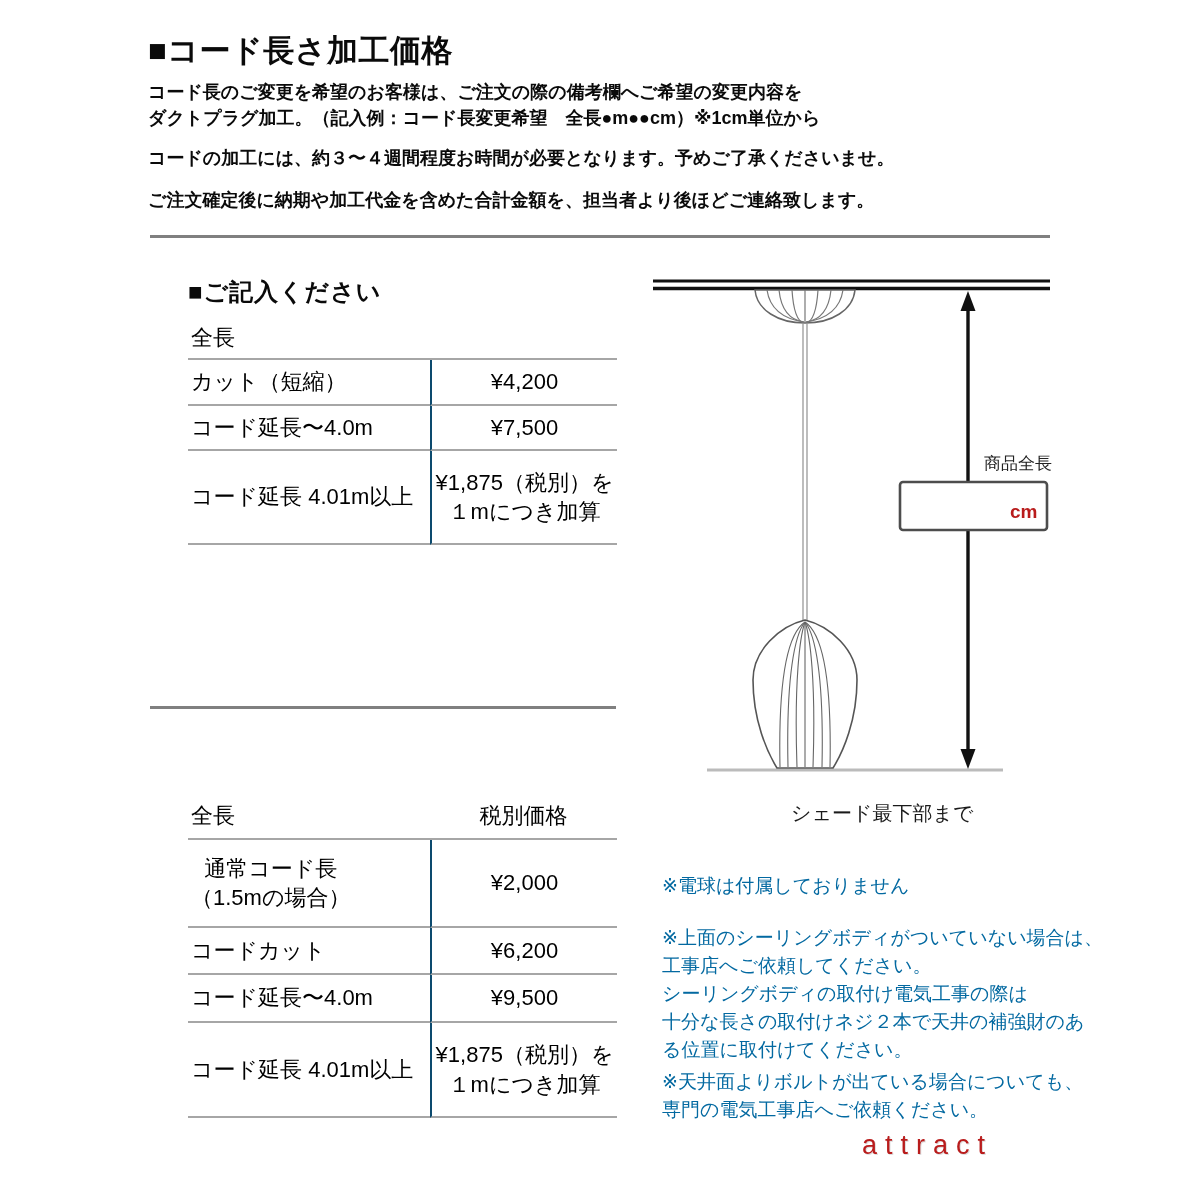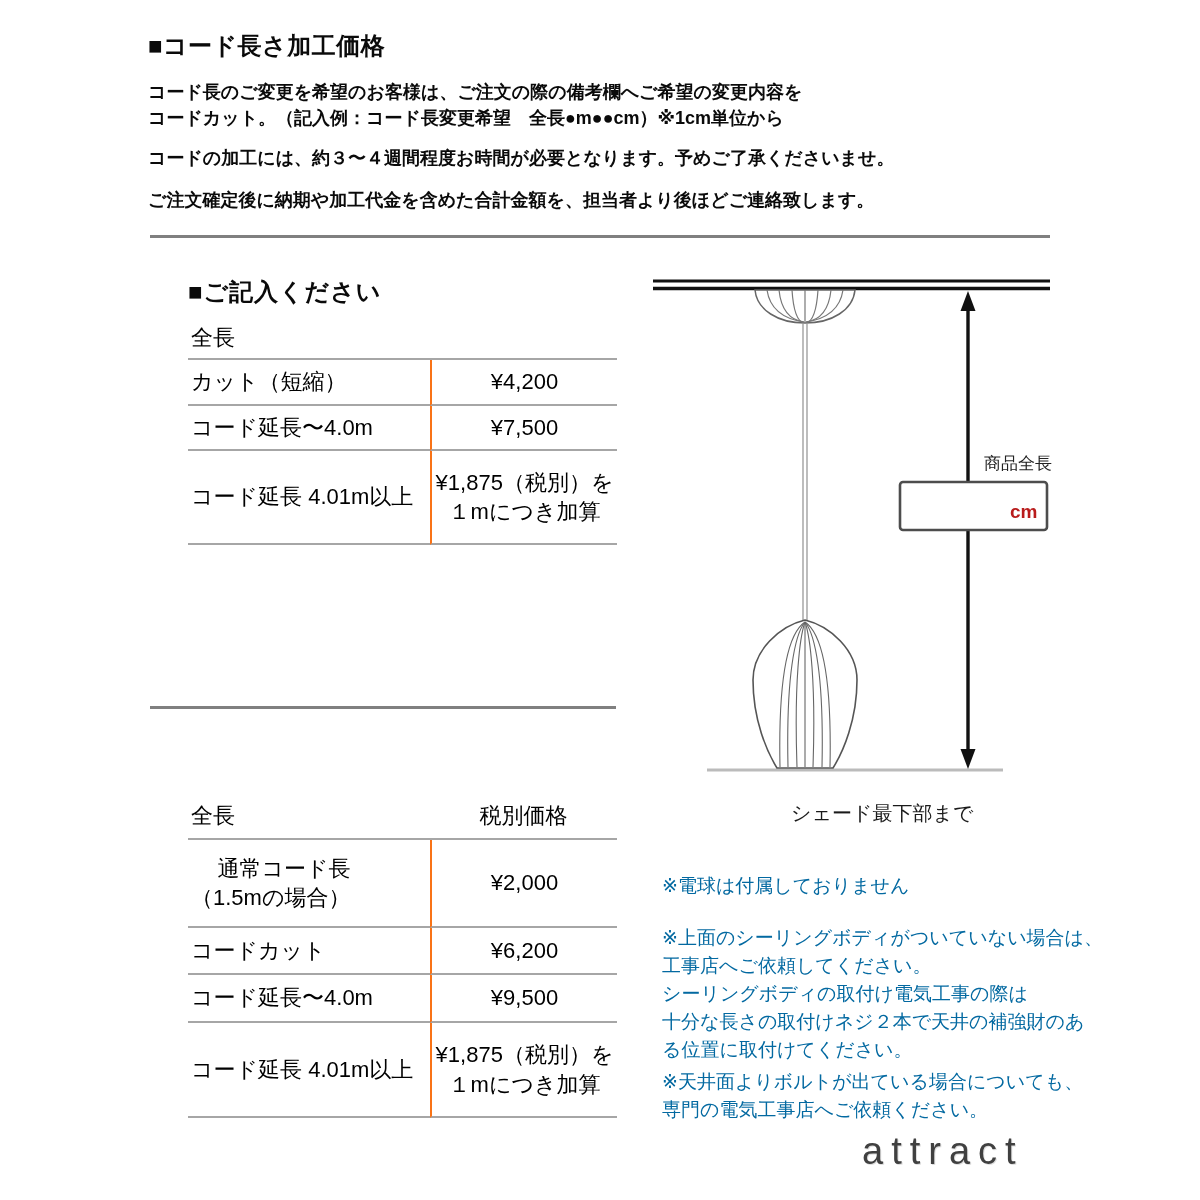--- a/index.html
+++ b/index.html
@@ -1,51 +1,51 @@
 <!DOCTYPE html>
 <html><head>
 <meta charset="utf-8">
 <style>
   * { margin:0; padding:0; box-sizing:border-box; }
   html,body { background:#fff; }
   body { font-family:"Liberation Sans","DejaVu Sans",sans-serif; color:#000; }
   .stage { position:relative; width:1200px; height:1200px; background:#fff; overflow:hidden; }
   .abs { position:absolute; }
 
-  .title { font-size:24px; font-weight:bold; letter-spacing:0.5px; color:#0a0a0a; }
+  .title { font-size:31px; font-weight:bold; letter-spacing:0.5px; color:#0a0a0a; }
   .para  { font-size:18px; font-weight:bold; line-height:26px; white-space:pre-line; color:#0a0a0a; }
 
   .rule { height:3px; background:#808080; }
 
   .sec-heading { font-size:24px; font-weight:bold; color:#0a0a0a; letter-spacing:1px; }
 
   .ptable { display:grid; font-size:22px; color:#000; }
   .cell { display:flex; align-items:center; white-space:pre-line;
           border-bottom:2px solid #a6a6a6; line-height:1.32; }
-  .cell.label { padding-left:3px; justify-content:flex-start; text-align:right; }
-  .cell.price { justify-content:center; text-align:center; border-left:2px solid #f97316; }
+  .cell.label { padding-left:3px; justify-content:flex-start; text-align:center; }
+  .cell.price { justify-content:center; text-align:center; border-left:2px solid #0c4a6e; }
   .cell.hdr.price { border-left:none; }
 
   .diagram-label-small { font-size:17px; color:#222; }
   .diagram-label { font-size:20px; color:#1a1a1a; }
   .cm-label { font-size:19px; font-weight:700; color:#b91c1c; }
 
   .note { font-size:19px; line-height:28px; white-space:pre-line; color:#0369a1; }
 
-  .watermark { font-size:38px; letter-spacing:8px; color:#404040;
+  .watermark { font-size:27px; letter-spacing:8px; color:#b91c1c;
                text-shadow:1px 1px 0 #dedede; }
 </style>
 </head>
 <body>
 
 <div class="stage">
 
   <div class="abs title" style="left:148px; top:30px;">■コード長さ加工価格</div>
   <div class="abs para" style="left:148px; top:79px;">コード長のご変更を希望のお客様は、ご注文の際の備考欄へご希望の変更内容を
-コードカット。（記入例：コード長変更希望　全長●m●●cm）※1cm単位から</div>
+ダクトプラグ加工。（記入例：コード長変更希望　全長●m●●cm）※1cm単位から</div>
   <div class="abs para" style="left:148px; top:145px;">コードの加工には、約３〜４週間程度お時間が必要となります。予めご了承くださいませ。</div>
   <div class="abs para" style="left:148px; top:187px;">ご注文確定後に納期や加工代金を含めた合計金額を、担当者より後ほどご連絡致します。</div>
 
   <div class="abs rule" style="left:150px; top:235px; width:900px;"></div>
 
   <div class="abs sec-heading" style="left:188px; top:276px;">■ご記入ください</div>
 
   <div class="abs ptable" style="left:188px; top:318px; width:429px;
        grid-template-columns:242px 187px; grid-template-rows:42px 46px 45px 94px;">
     <div class="cell label hdr">全長</div>

